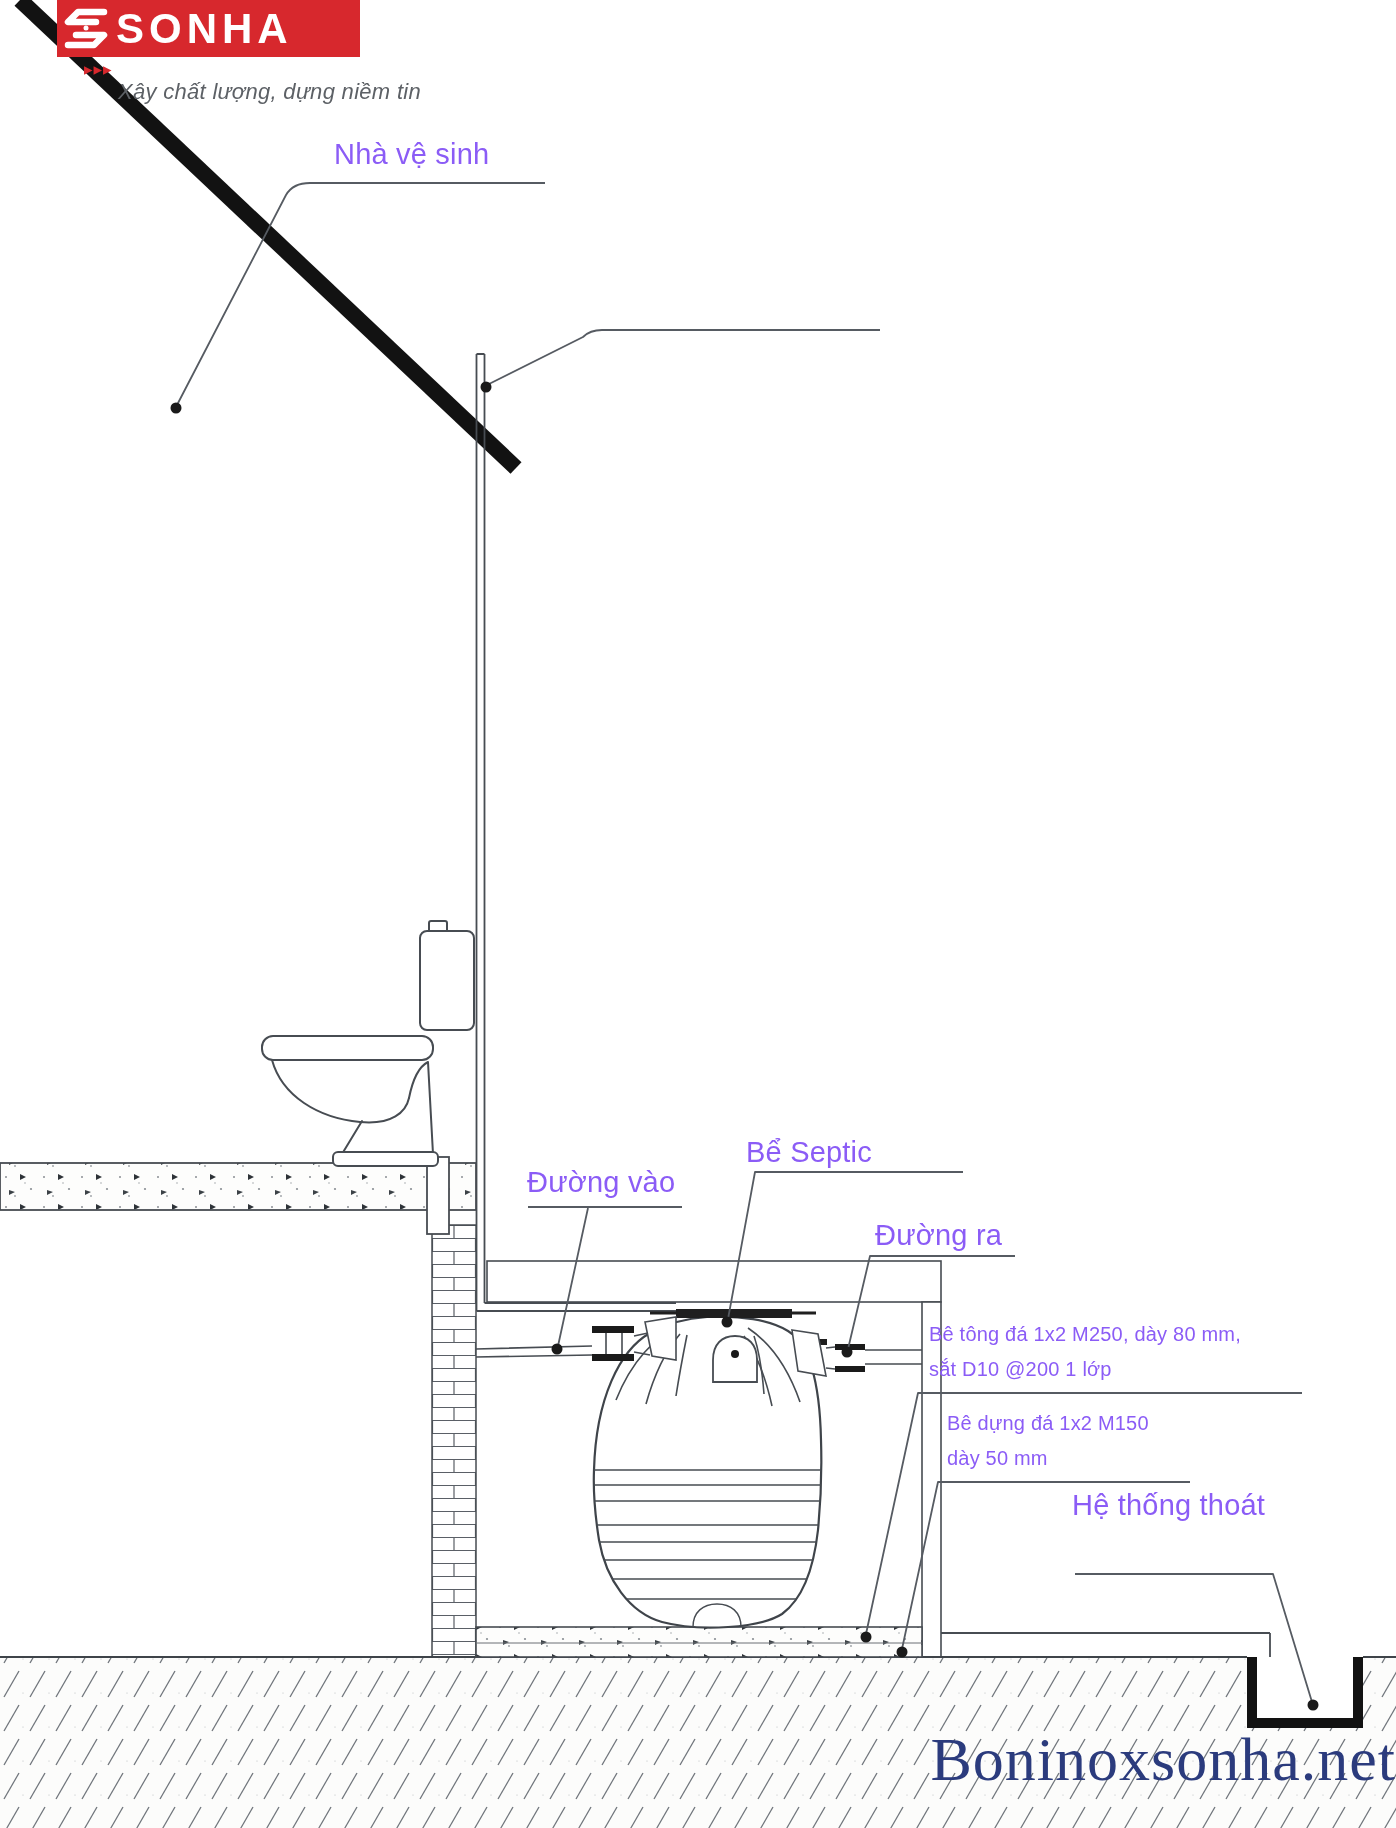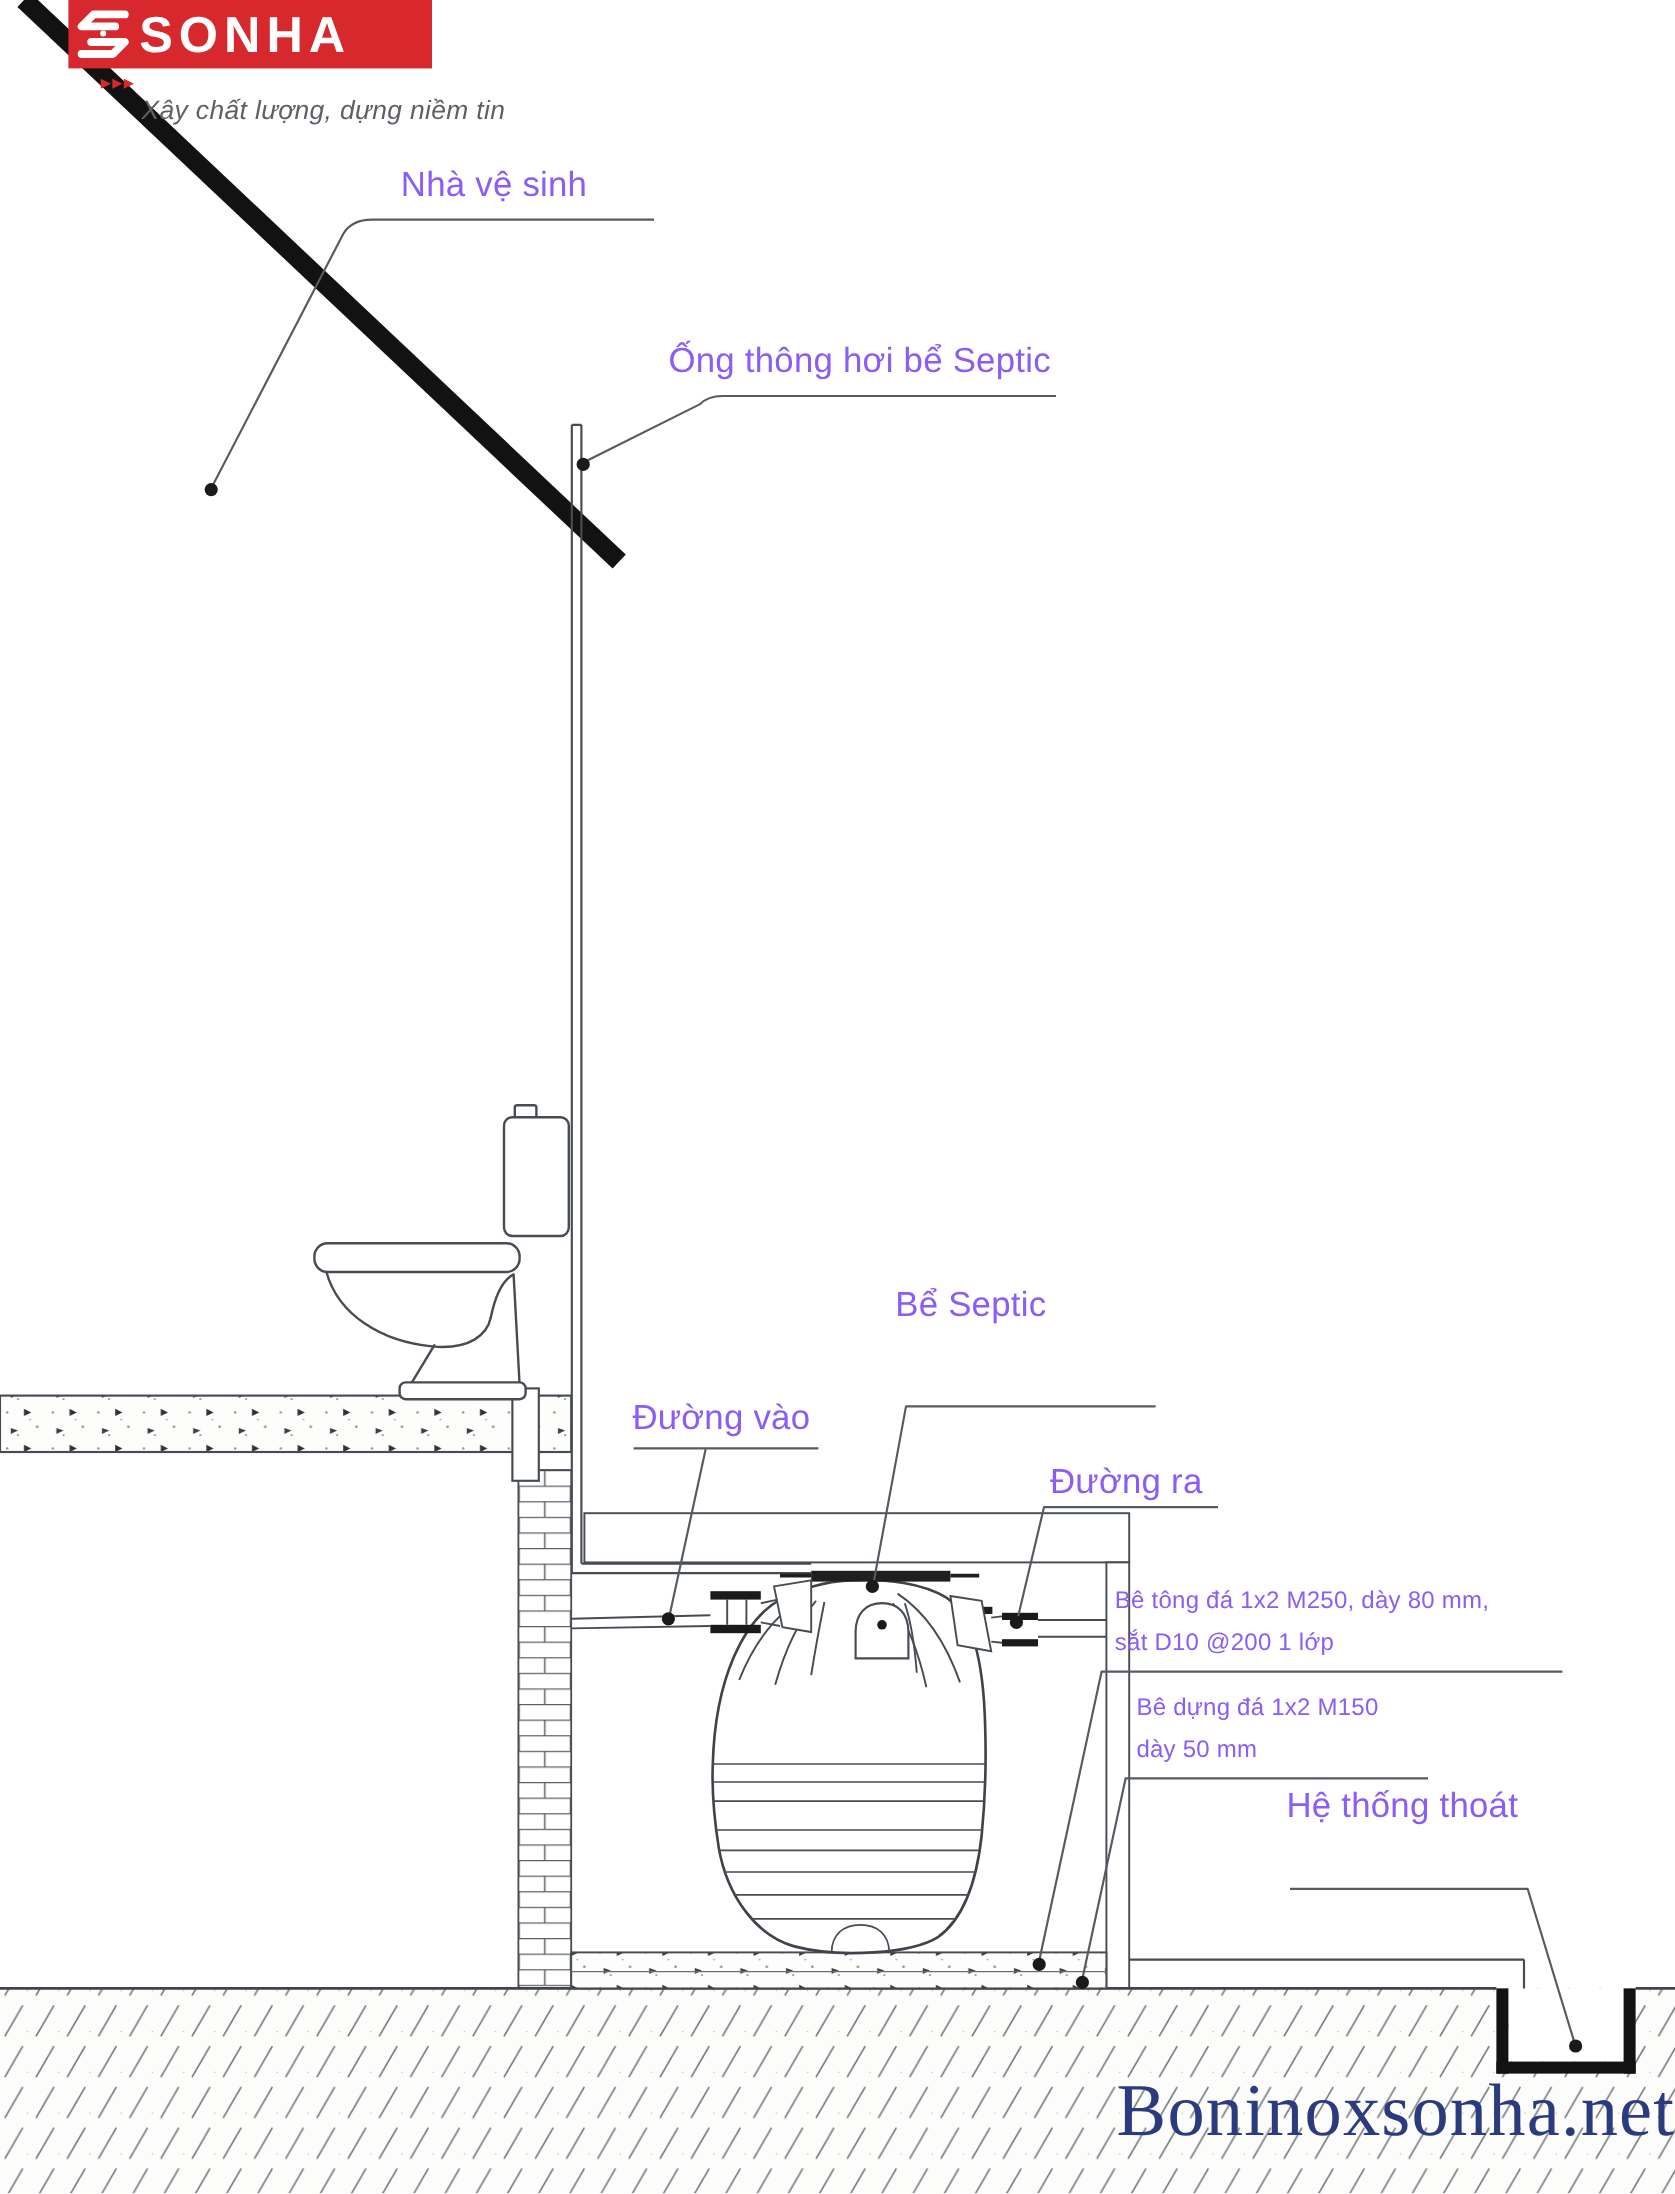--- a/index.html
+++ b/index.html
@@ -182,23 +182,22 @@
         <circle cx="86" cy="28" r="2.5" fill="#ffffff" stroke="none"></circle>
       </g>
     </g>
   </svg>
 
   <div id="brand-word">SONHA</div>
   <div id="tagline-arrows">▸▸▸</div>
   <div id="tagline-text">Xây chất lượng, dựng niềm tin</div>
 
   <div class="lbl" style="left:334px;top:138px">Nhà vệ sinh</div>
-  <div class="lbl" style="left:557px;top:285px">Ống thông hơi bể Septic</div>
   <div class="lbl" style="left:527px;top:1166px">Đường vào</div>
-  <div class="lbl" style="left:746px;top:1072px">Bể Septic</div>
+  <div class="lbl" style="left:746px;top:1136px">Bể Septic</div>
   <div class="lbl" style="left:875px;top:1219px">Đường ra</div>
 
   <div style="position:absolute;left:929px;top:1317px">
     <div class="lbl small" style="position:static">Bê tông đá 1x2 M250, dày 80 mm,</div>
     <div class="lbl small" style="position:static">sắt D10 @200 1 lớp</div>
   </div>
 
   <div style="position:absolute;left:947px;top:1406px">
     <div class="lbl small" style="position:static">Bê dựng đá 1x2 M150</div>
     <div class="lbl small" style="position:static">dày 50 mm</div>

